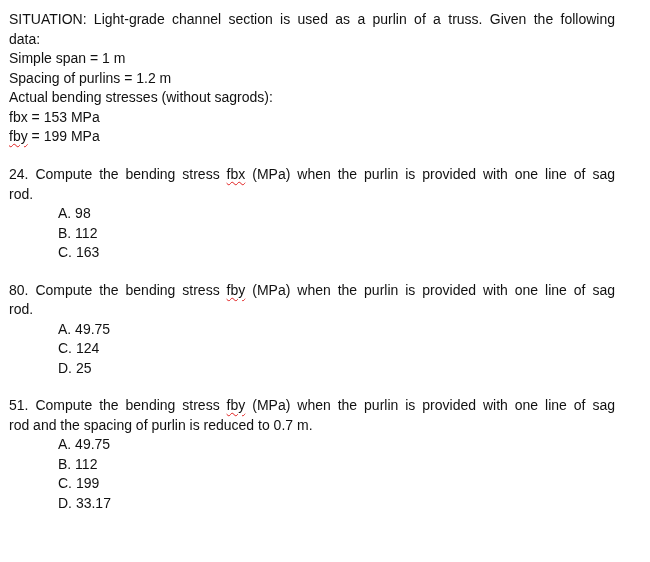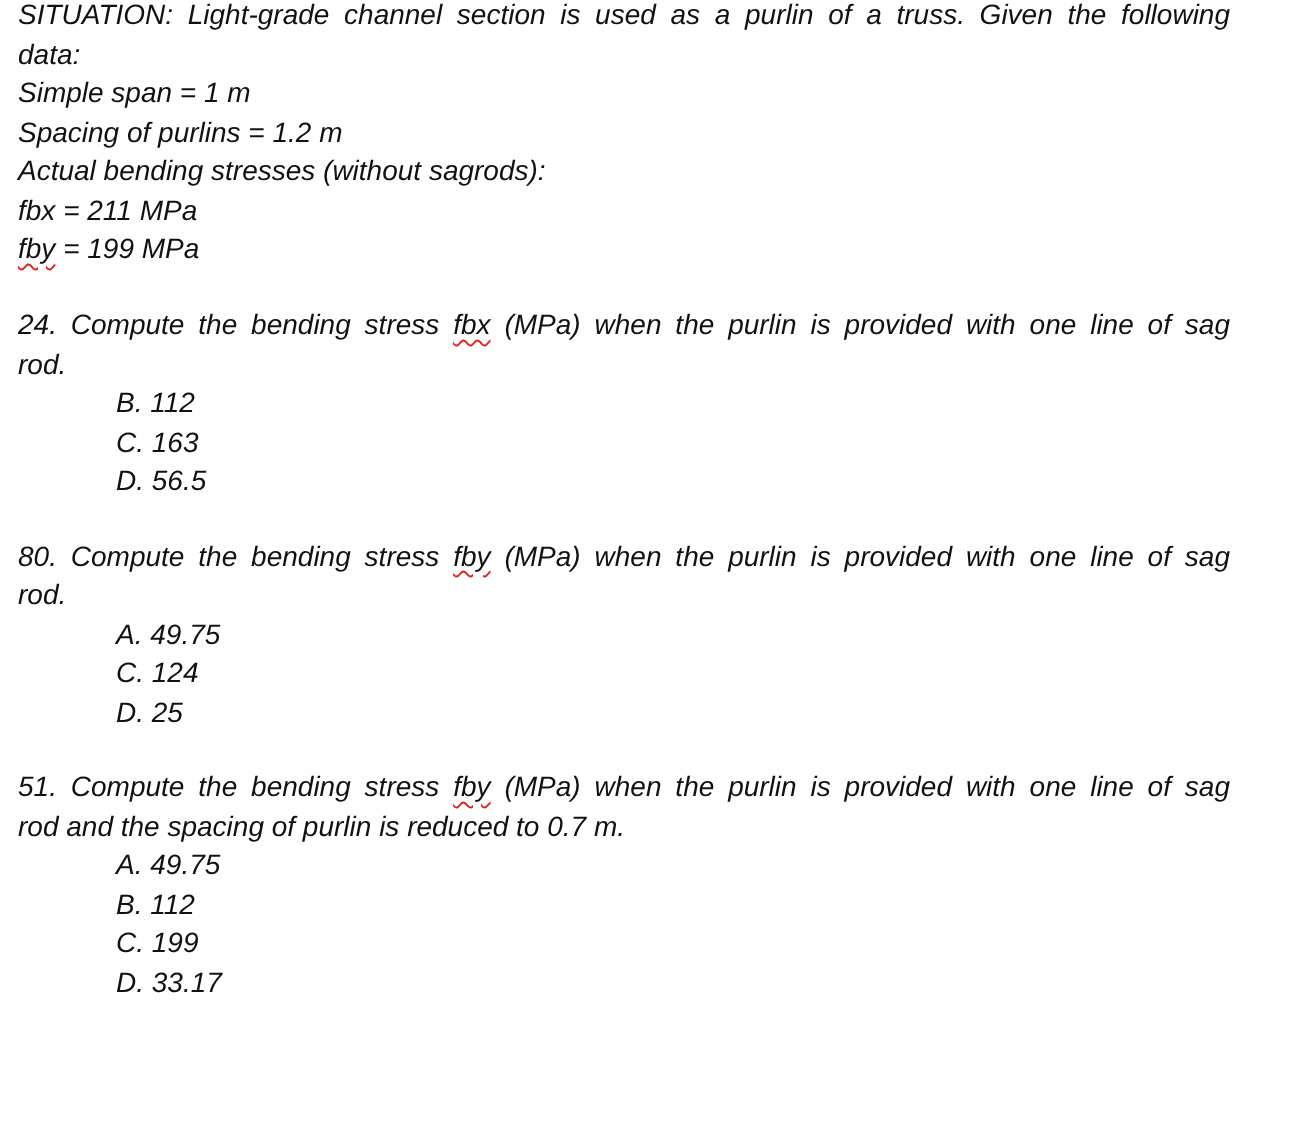--- a/index.html
+++ b/index.html
@@ -1,20 +1,20 @@
 <!DOCTYPE html>
 <html><head>
   <meta charset="utf-8">
   <style>
     html, body { margin: 0; padding: 0; background: #ffffff; }
     body {
       width: 650px; height: 562px; overflow: hidden; position: relative;
       font-family: "Liberation Sans", sans-serif; font-size: 14px; color: #111111;
     }
-    .doc { position: absolute; left: 9px; top: 0; width: 606px; font-style: italic; }
+    .doc { position: absolute; left: 9px; top: 12px; width: 606px; }
     .line { height: 19.5px; line-height: 19.5px; white-space: nowrap; }
     .justify { text-align: justify; text-align-last: justify; white-space: normal; }
     .gap { height: 19.5px; }
     .opt { padding-left: 49px; }
     .squig {
       text-decoration: underline wavy #e02020;
       text-decoration-thickness: 1px;
       text-underline-offset: 2px;
     }
   </style>
@@ -22,32 +22,32 @@
 <body>
 
 <div class="doc">
 
   <div style="margin-top:-2px;">
     <div class="line justify">SITUATION: Light-grade channel section is used as a purlin of a truss. Given the following</div>
     <div class="line">data:</div>
     <div class="line">Simple span = 1 m</div>
     <div class="line">Spacing of purlins = 1.2 m</div>
     <div class="line">Actual bending stresses (without sagrods):</div>
-    <div class="line"><span>fbx</span><span> = 211 MPa</span></div>
+    <div class="line"><span>fbx</span><span> = 153 MPa</span></div>
     <div class="line"><span class="squig">fby</span><span> = 199 MPa</span></div>
   </div>
 
   <div class="gap"></div>
 
   <div style="margin-top:-1px;">
     <div class="line justify"><span>24. Compute the bending stress </span><span class="squig">fbx</span><span> (MPa) when the purlin is provided with one line of sag</span></div>
     <div class="line">rod.</div>
+    <div class="line opt">A. 98</div>
     <div class="line opt">B. 112</div>
     <div class="line opt">C. 163</div>
-    <div class="line opt">D. 56.5</div>
   </div>
 
   <div class="gap" style="height:18px;"></div>
 
   <div>
     <div class="line justify"><span>80. Compute the bending stress </span><span class="squig">fby</span><span> (MPa) when the purlin is provided with one line of sag</span></div>
     <div class="line">rod.</div>
     <div class="line opt">A. 49.75</div>
     <div class="line opt">C. 124</div>
     <div class="line opt">D. 25</div>

